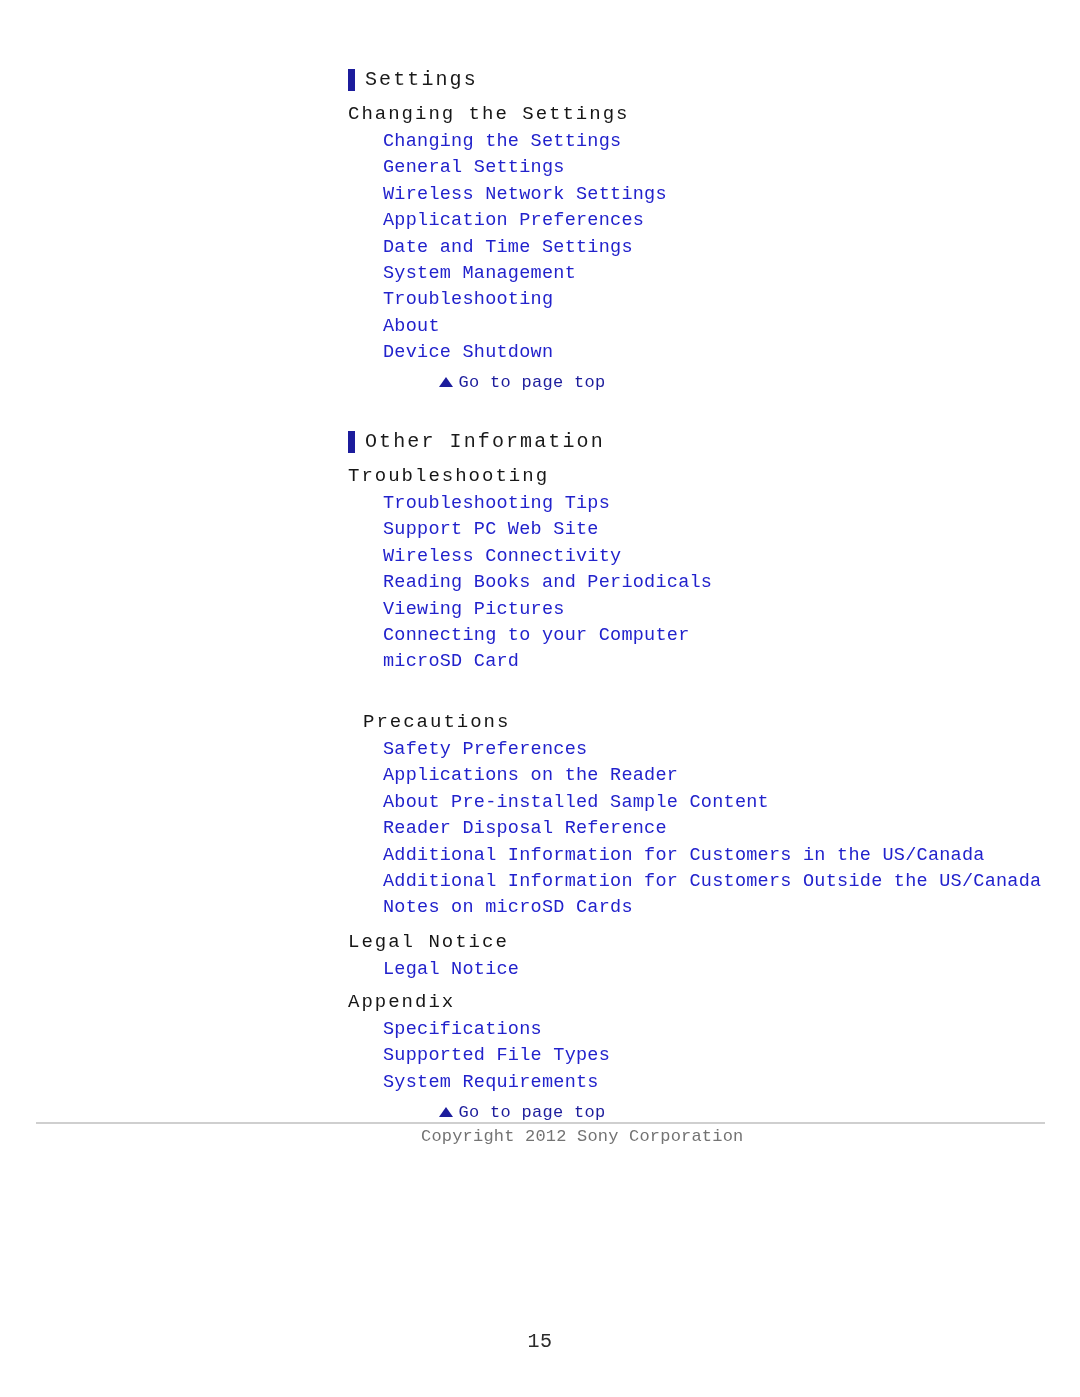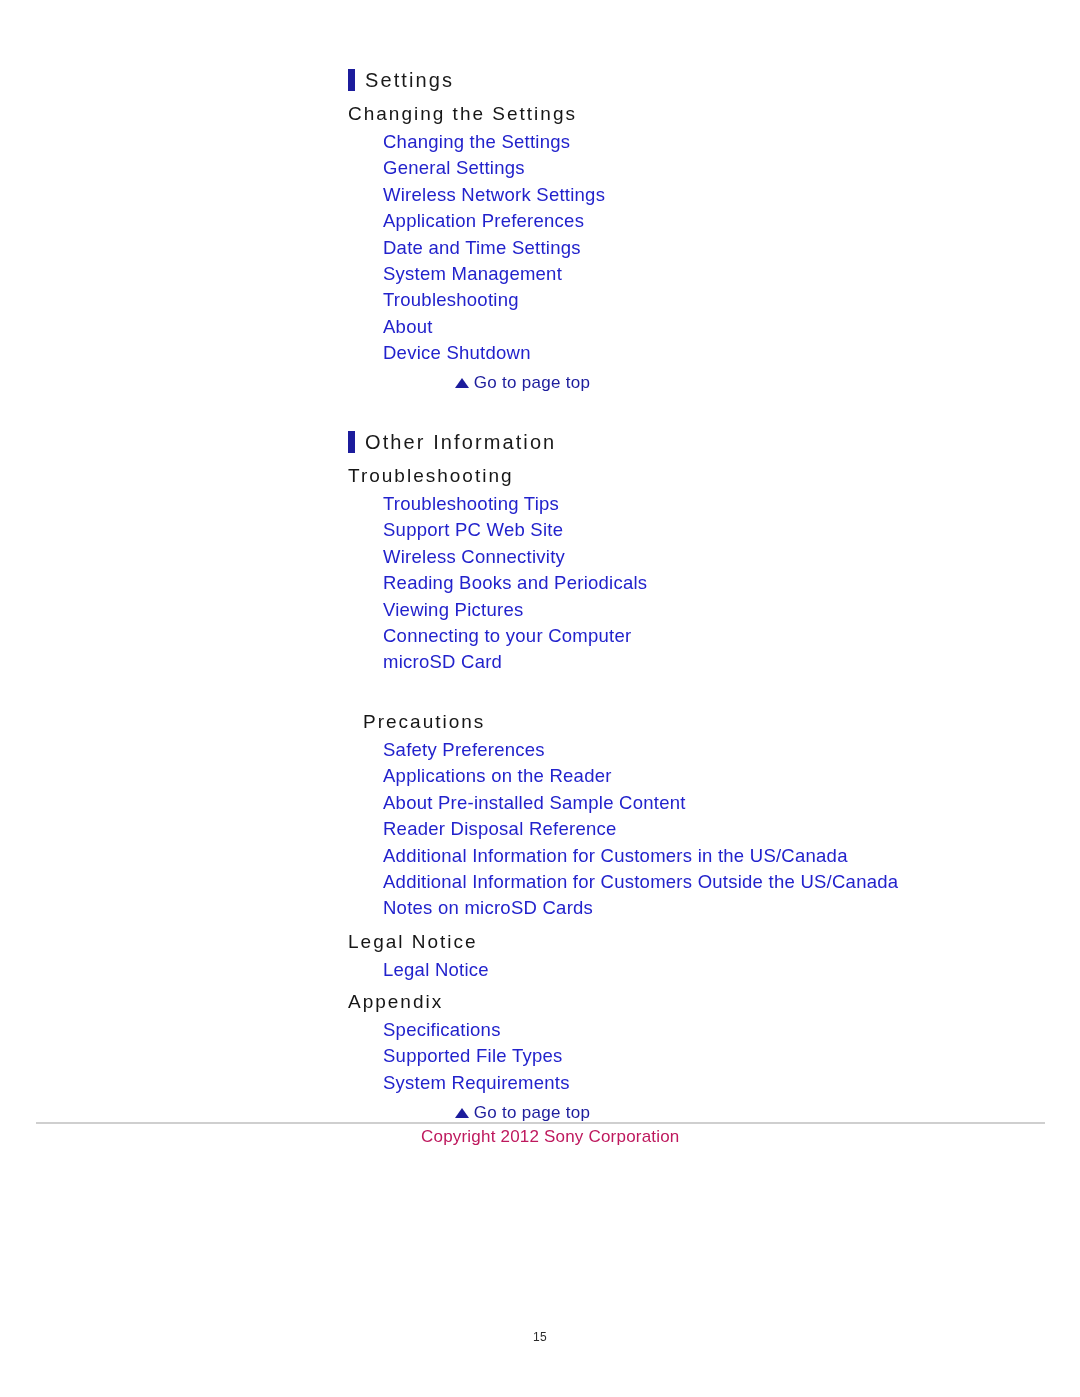--- a/index.html
+++ b/index.html
@@ -14,20 +14,21 @@
     color: #000000;
     position: relative;
     overflow: hidden;
   }
 
   .page {
     position: relative;
     width: 944px;
     height: 1397px;
     box-sizing: border-box;
+    font-family: Liberation Mono, monospace;
   }
 
   .content {
     position: absolute;
     left: 0;
     top: 0;
     width: 1080px;
   }
 
   
@@ -111,26 +112,26 @@
     border: none;
     border-top: 2px solid #cfcfcf;
     margin: 0;
     padding: 0;
     height: 0;
   }
 
   .copyright {
     font-size: 17px;
     line-height: 22px;
-    color: #be185d;
+    color: #737373;
     letter-spacing: 0.2px;
   }
 
   .page-number {
-    font-size: 12px;
+    font-size: 20px;
     color: #2b2b2b;
     text-align: center;
     letter-spacing: 0.4px;
   }
 
   
   .abs { position: absolute; }
 </style>
 </head>
 <body>

